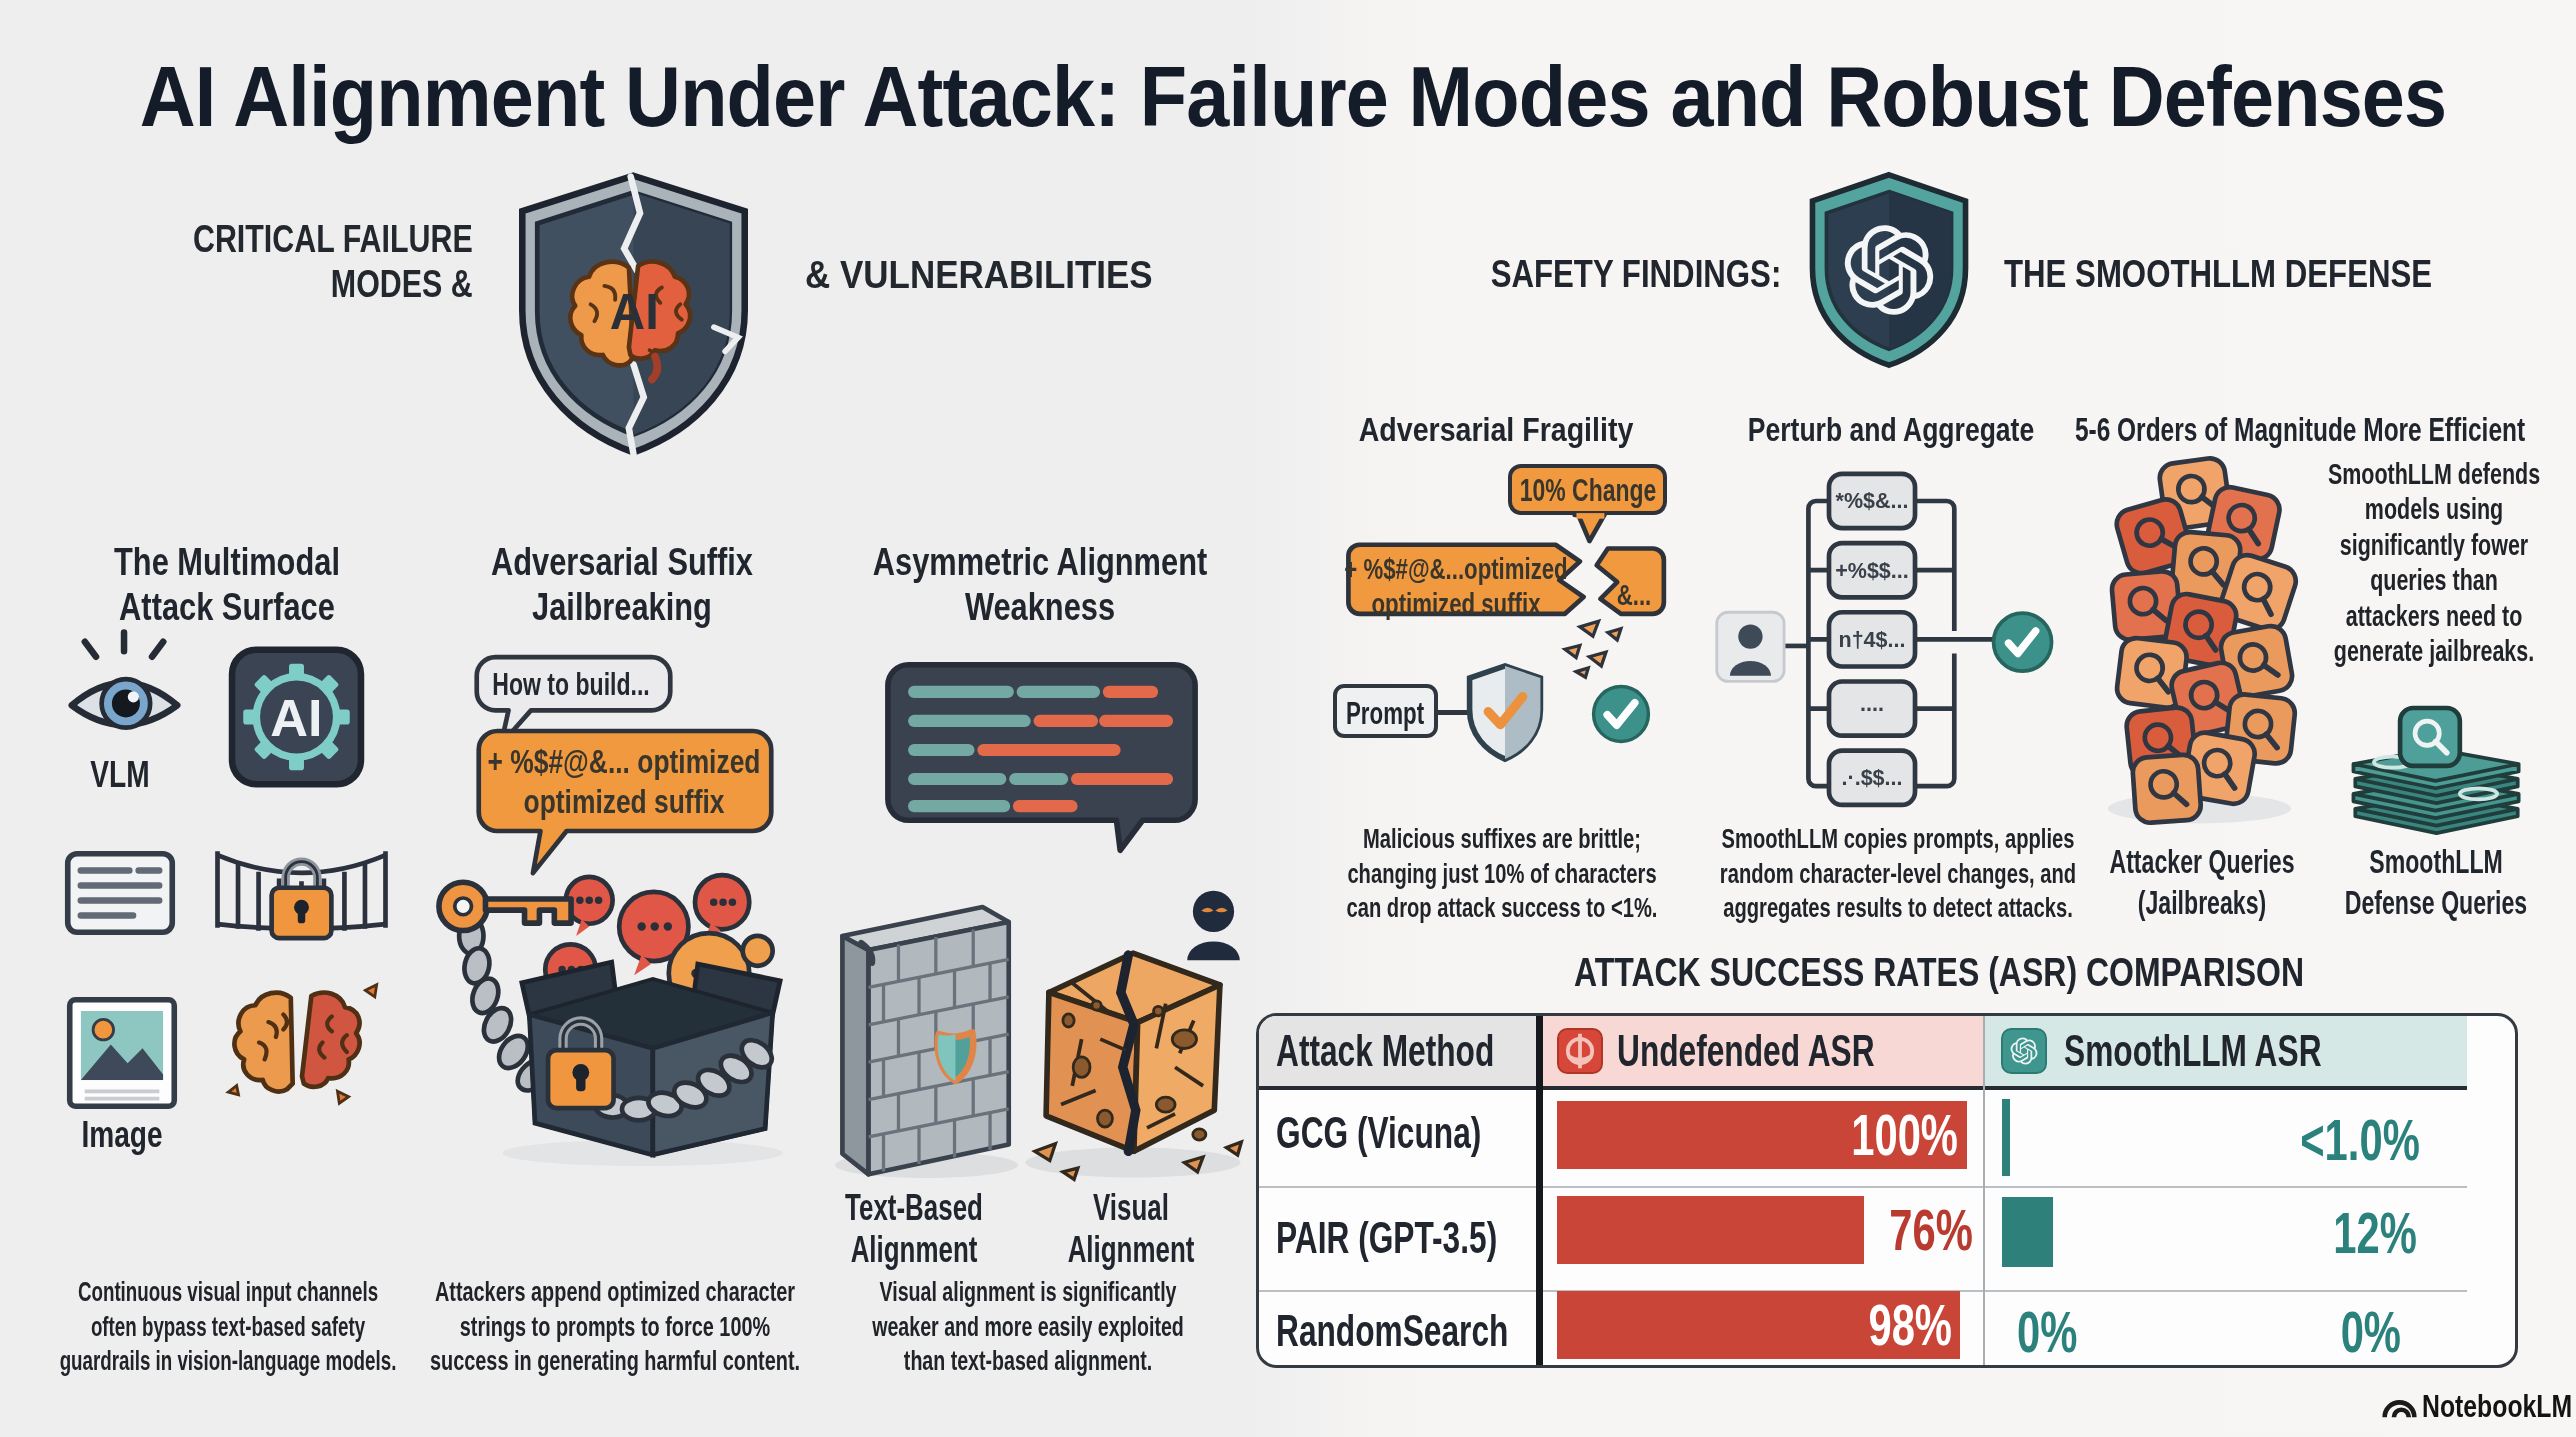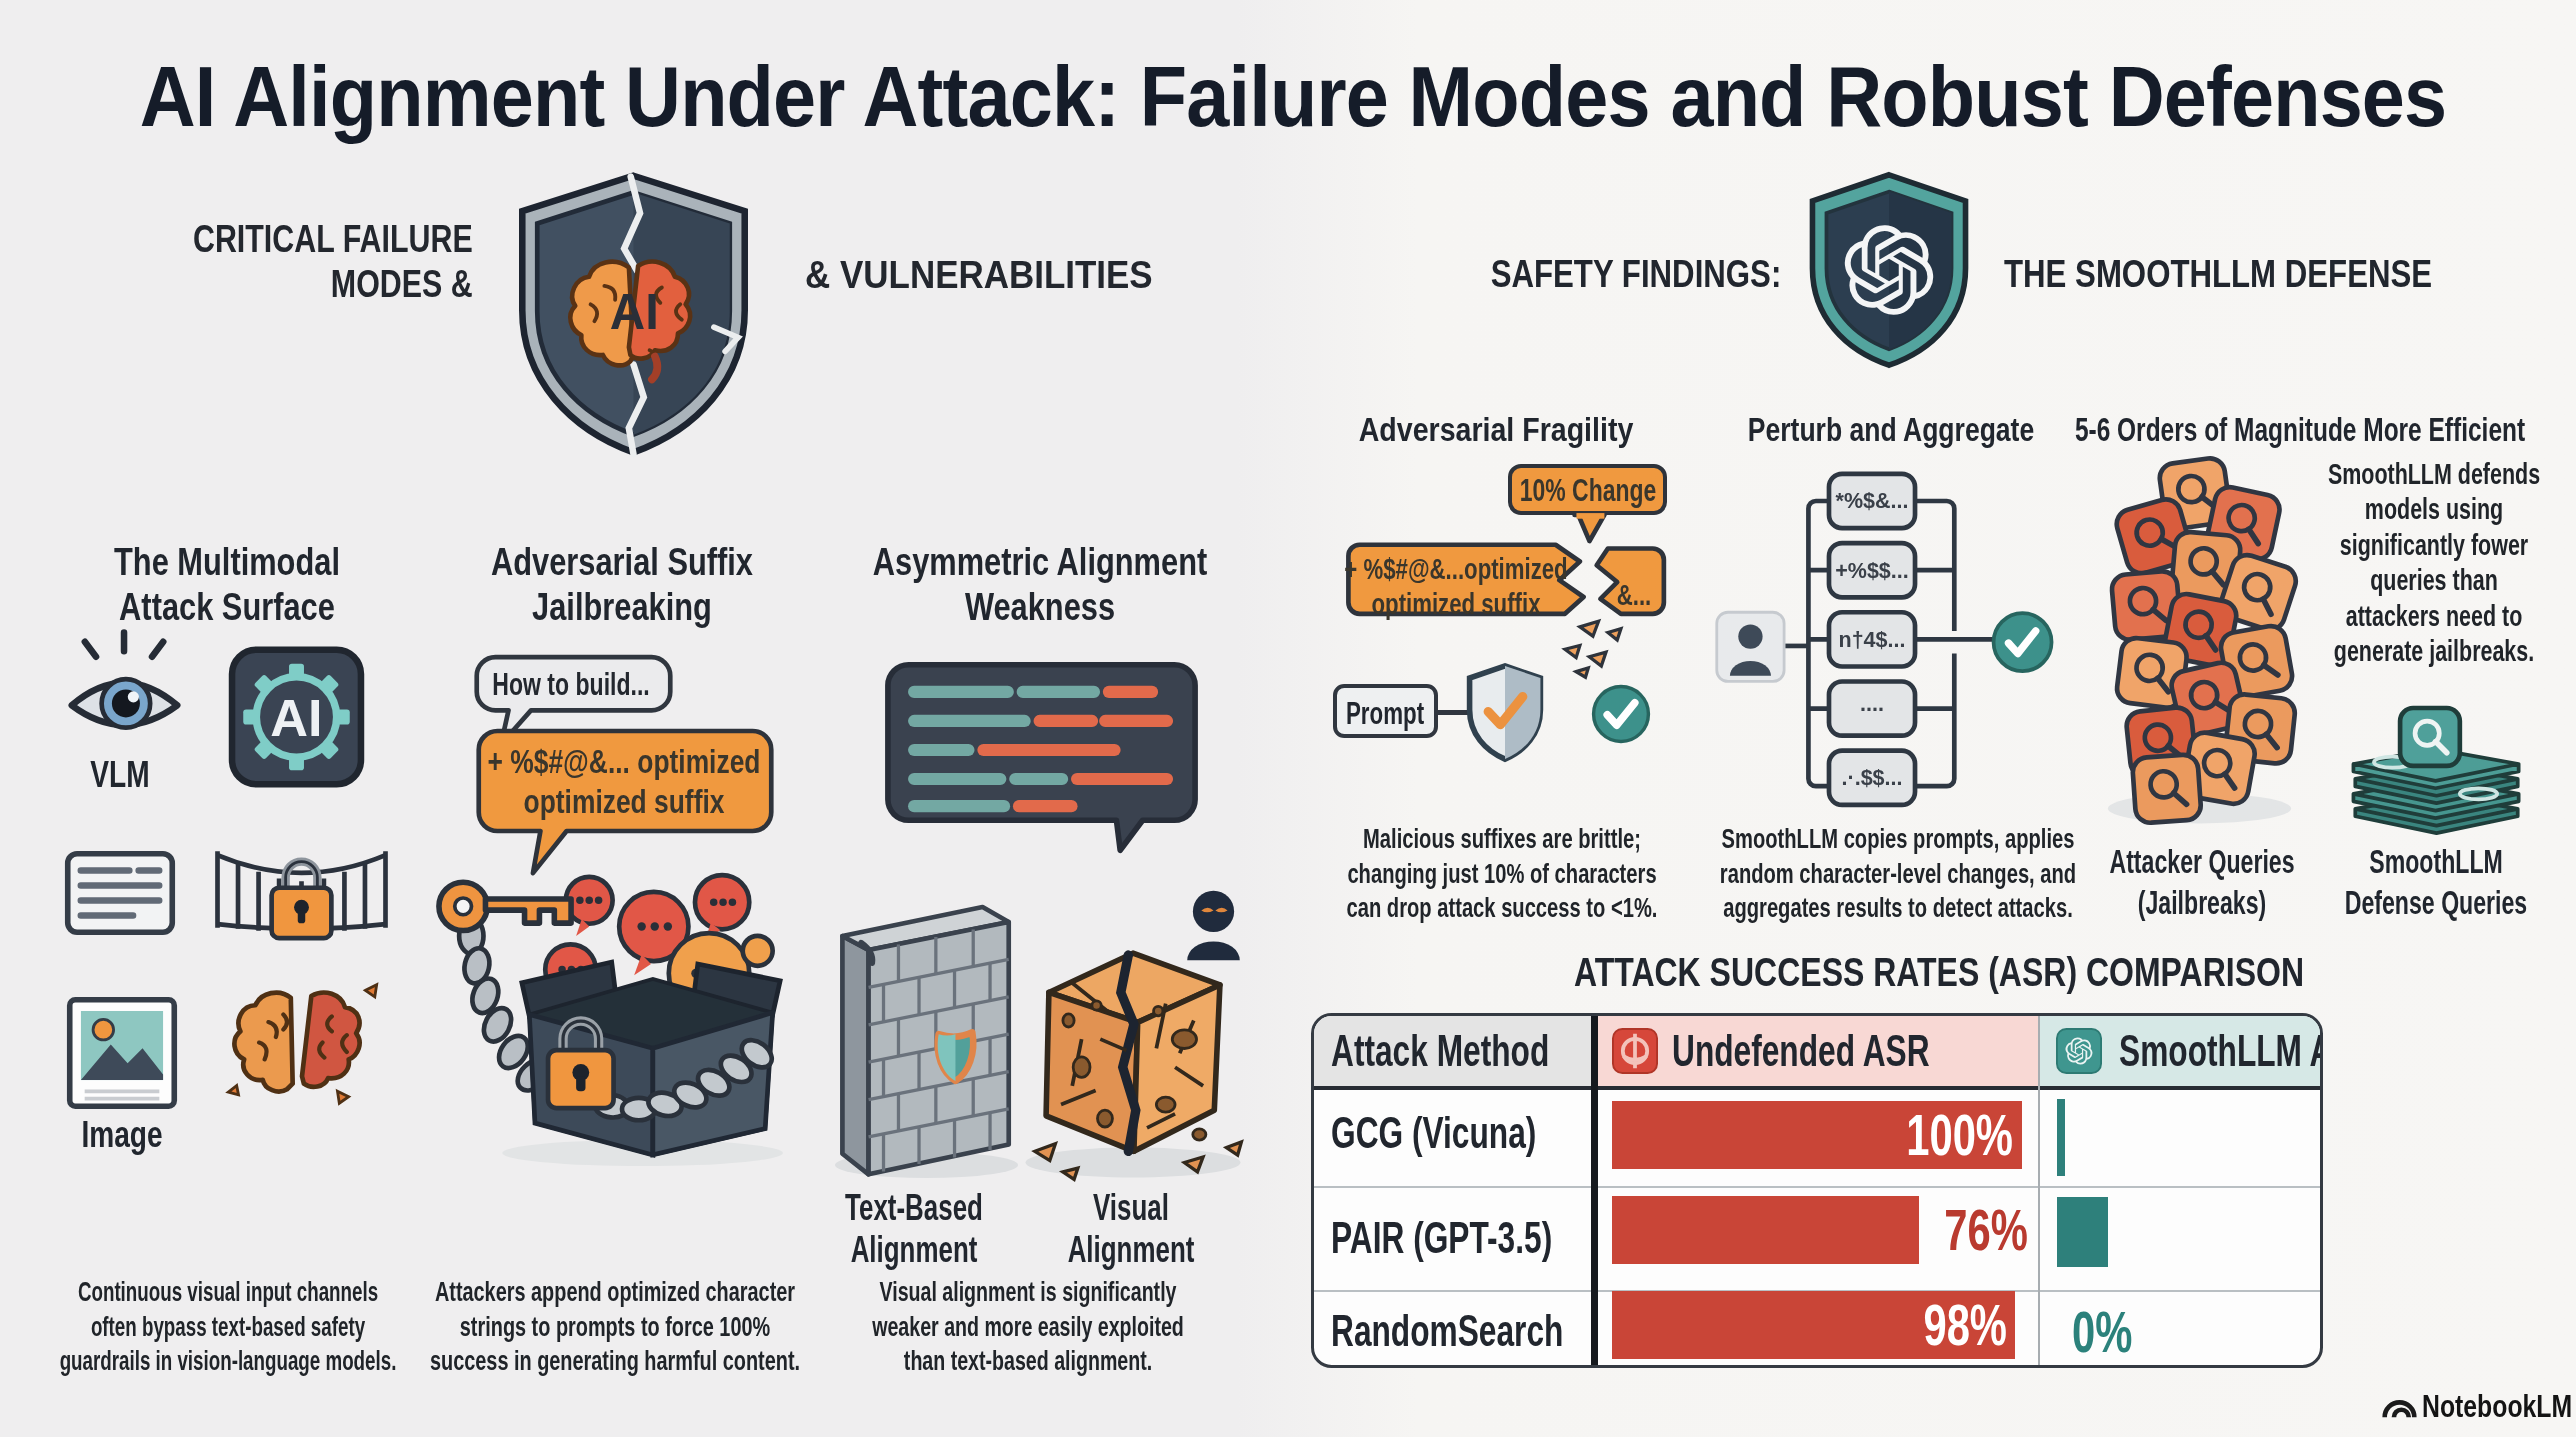--- a/index.html
+++ b/index.html
@@ -422,21 +422,21 @@
         <circle cx="29" cy="27" r="13" fill="none" stroke="#eef4f3" stroke-width="5"></circle>
         <path d="M38 36 L50 48" stroke="#eef4f3" stroke-width="6" stroke-linecap="round"></path>
       </g>
 </svg>
 <div class="t c" style="left:2202px;top:841px;width:655px;font-size:34px;line-height:1.2;transform:translateX(-50%) scaleX(0.68);">Attacker Queries
 (Jailbreaks)</div>
 <div class="t c" style="left:2436px;top:841px;width:655px;font-size:34px;line-height:1.2;transform:translateX(-50%) scaleX(0.68);">SmoothLLM
 Defense Queries</div>
 
 <div class="t c" style="left:1939px;top:949px;width:1498px;font-size:40px;transform:translateX(-50%) scaleX(0.8);">ATTACK SUCCESS RATES (ASR) COMPARISON</div>
-<div style="position:absolute;left:1311px;top:1013px;width:1012px;height:355px;background:#fdfdfd;border:3.7px solid #343a42;border-radius:20.6px;box-sizing:border-box;overflow:hidden;">
+<div style="position:absolute;left:1256px;top:1013px;width:1262px;height:355px;background:#fdfdfd;border:3.7px solid #343a42;border-radius:20.6px;box-sizing:border-box;overflow:hidden;">
   <div style="position:absolute;left:0;top:0;width:280px;height:70px;background:#e4e4e4;"></div>
   <div style="position:absolute;left:280px;top:0;width:445px;height:70px;background:#f8d8d4;"></div>
   <div style="position:absolute;left:725px;top:0;width:483px;height:70px;background:#d6e8e6;"></div>
   <div style="position:absolute;left:0;top:70px;width:1208px;height:3.7px;background:#272c33;"></div>
   <div style="position:absolute;left:0;top:170px;width:1208px;height:1.9px;background:#b9bfc3;"></div>
   <div style="position:absolute;left:0;top:274px;width:1208px;height:1.9px;background:#b9bfc3;"></div>
   <div style="position:absolute;left:277px;top:0;width:6.6px;height:355px;background:#15191e;"></div>
   <div style="position:absolute;left:724px;top:0;width:1.9px;height:355px;background:#a7adb1;"></div>
   <div class="t" style="left:17px;top:0;height:70px;font-size:44px;line-height:70px;transform:scaleX(0.72);transform-origin:0 50%;">Attack Method</div>
   <svg style="left:298px;top:12px;" width="46" height="46" viewBox="0 0 49 49">

